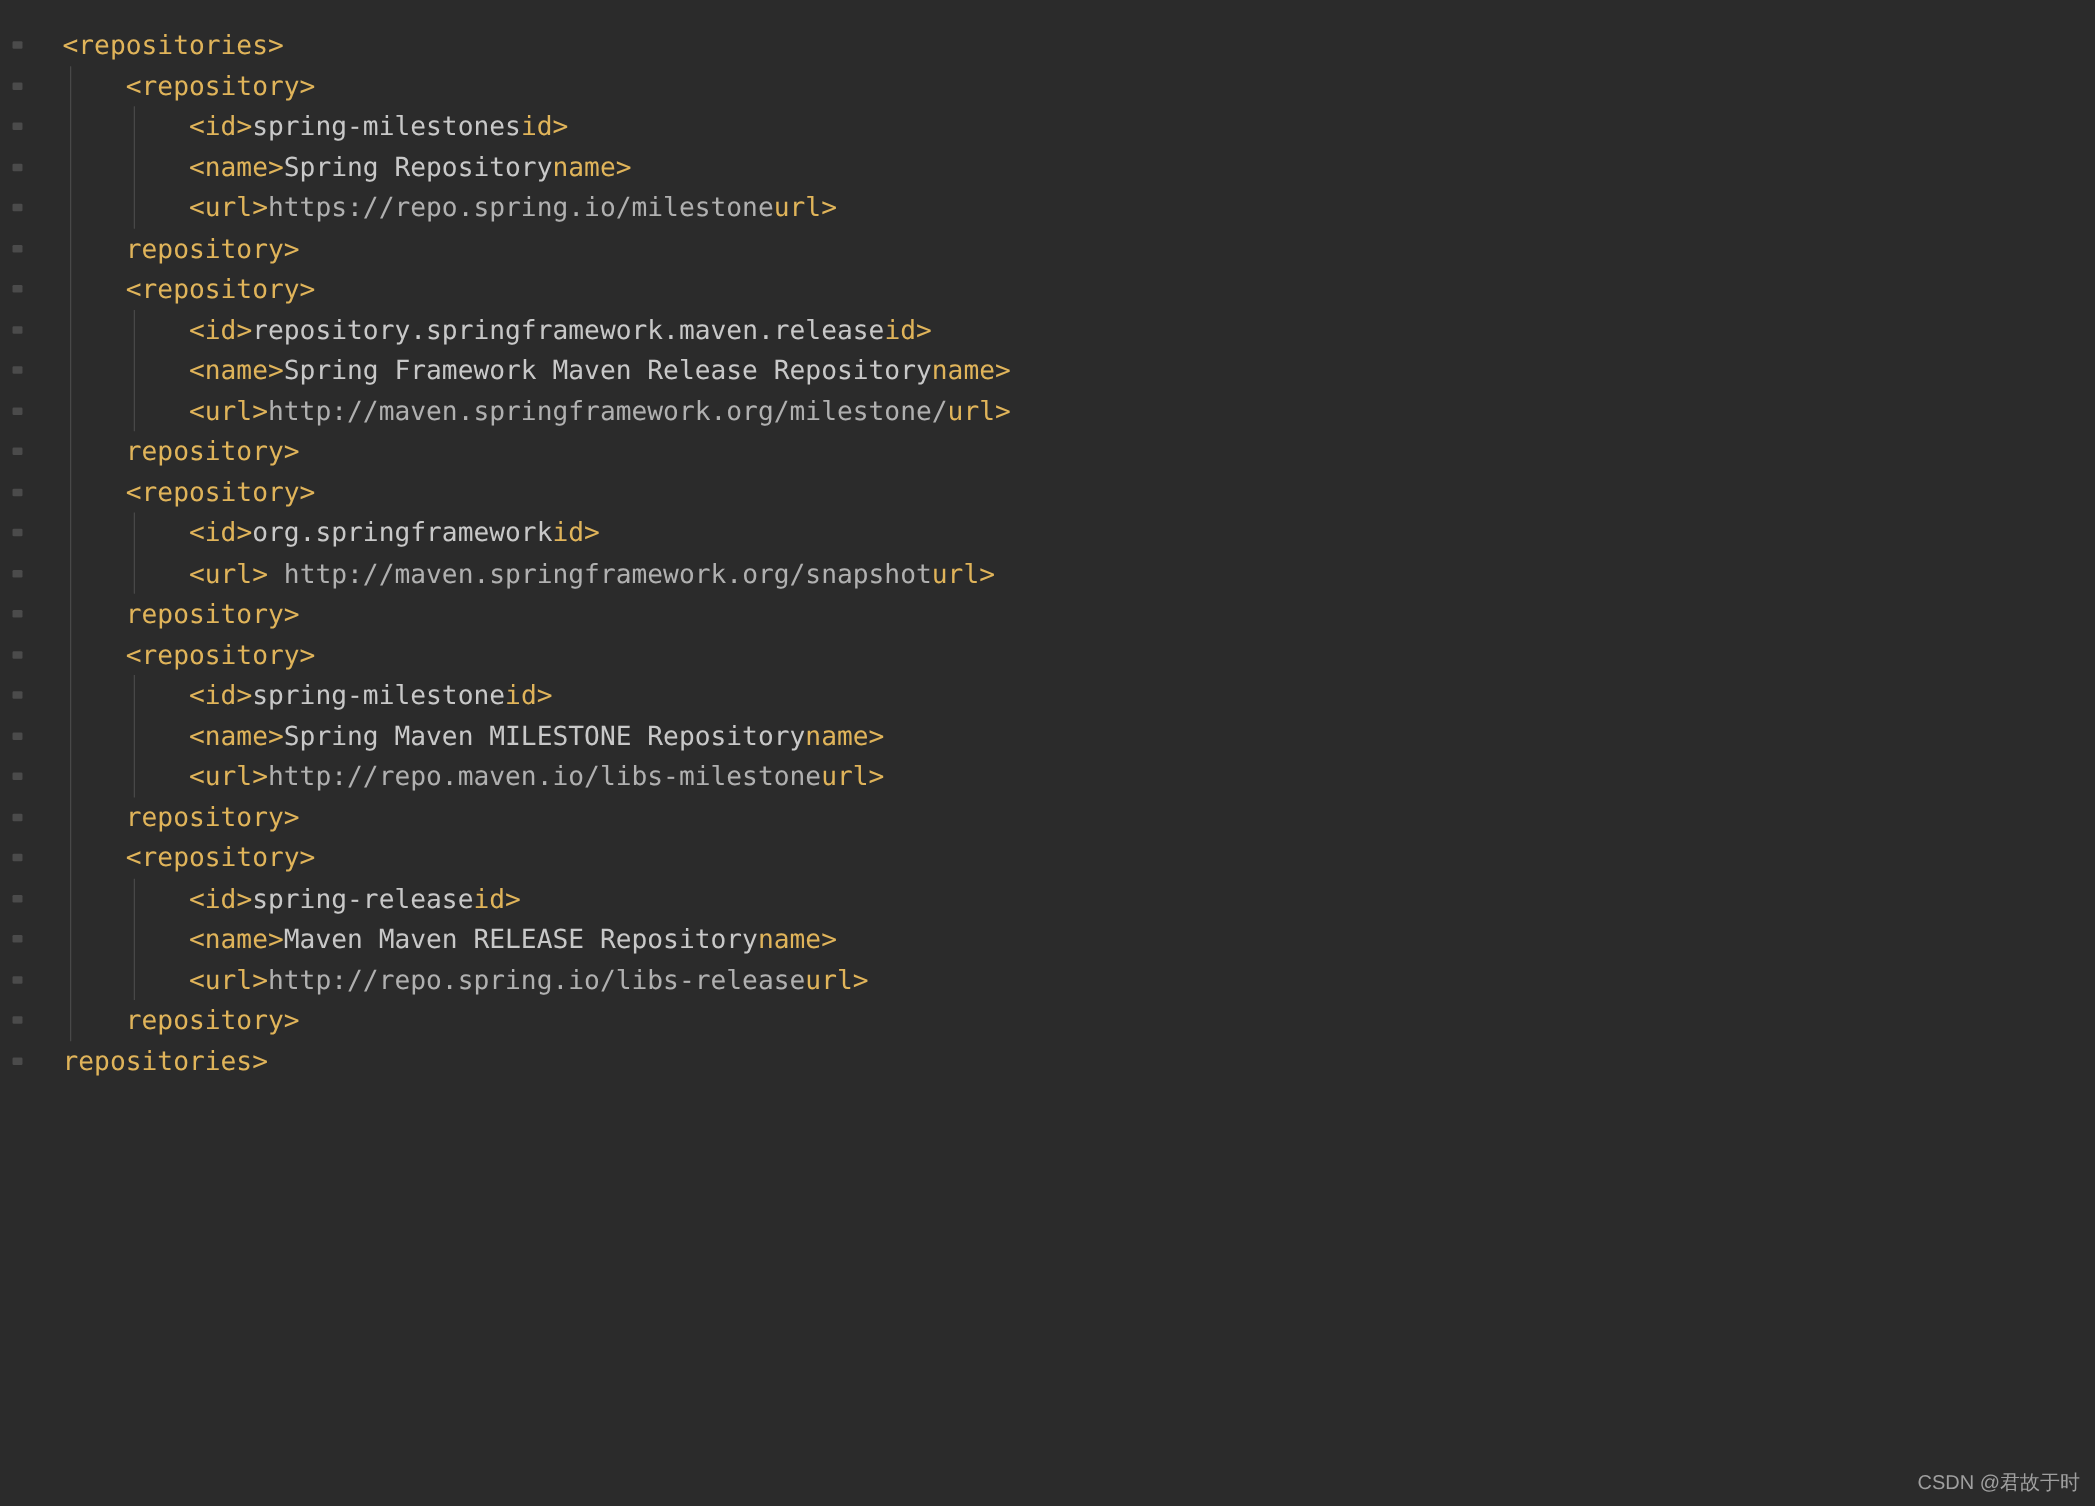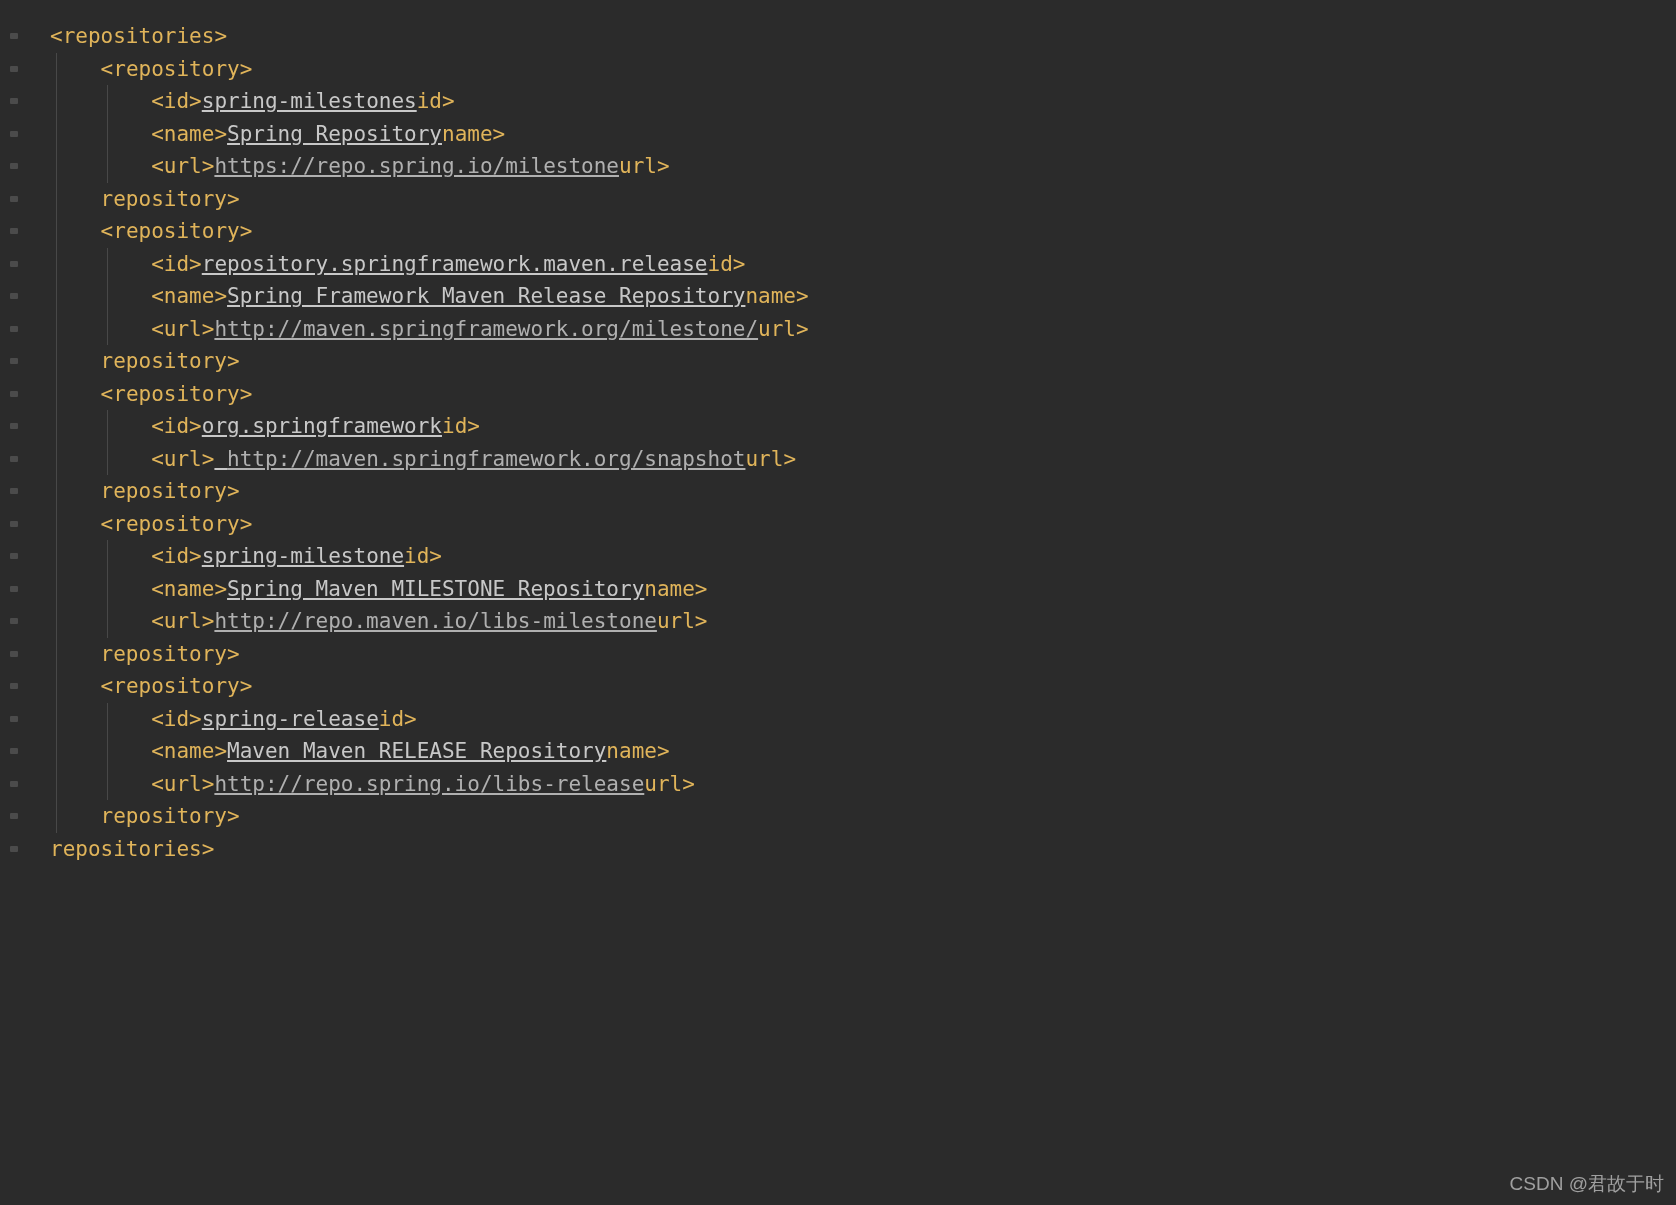--- a/index.html
+++ b/index.html
@@ -12,32 +12,32 @@
     --gutter:#4b4b4b;
     --wm:#b4b4b4;
   }
   html,body{margin:0;padding:0;width:1676px;height:1205px;background:var(--bg);
     font-family:ui-monospace,Menlo,Consolas,"DejaVu Sans Mono",monospace;font-size:21px;
     color:var(--text);overflow:hidden;}
   .editor{position:relative;width:100%;height:100%;}
   pre.code{margin:0;padding:0;position:absolute;left:50px;top:20px;right:0;
     line-height:32.5px;white-space:pre;font-family:inherit;}
   .t{color:var(--tag);}   
-  .v{color:var(--text);text-decoration:underline;}  
-  .u{color:var(--link);text-decoration:underline;text-align:right;}
+  .v{color:var(--text);}  
+  .u{color:var(--link);text-align:right;}
   .gutter{position:absolute;left:0;top:20px;width:18px;}
   .gline{height:32.5px;line-height:32.5px;display:flex;justify-content:flex-end;}
   .gmark{width:8px;height:6px;background:var(--gutter);border-radius:1px;margin-top:13px;}
   .guides{position:absolute;left:50px;top:20px;pointer-events:none;}
 
   .annotation{position:absolute;left:1108px;top:252px;width:560px;
     color:var(--anno);font-family:-apple-system,"PingFang SC","Hiragana Sans GB","Microsoft YaHei",sans-serif;
     font-size:45px;line-height:58px;font-weight:400;}
   .watermark{position:absolute;right:12px;bottom:8px;color:var(--wm);
-    font-family:-apple-system,sans-serif;font-size:19px;opacity:0.85;}
+    font-family:-apple-system,sans-serif;font-size:16px;opacity:0.85;}
 </style>
 </head>
 <body>
 
 <div class="editor">
   <div class="gutter">
       <div class="gline">
         <div class="gmark"></div>
       </div>
       <div class="gline">

